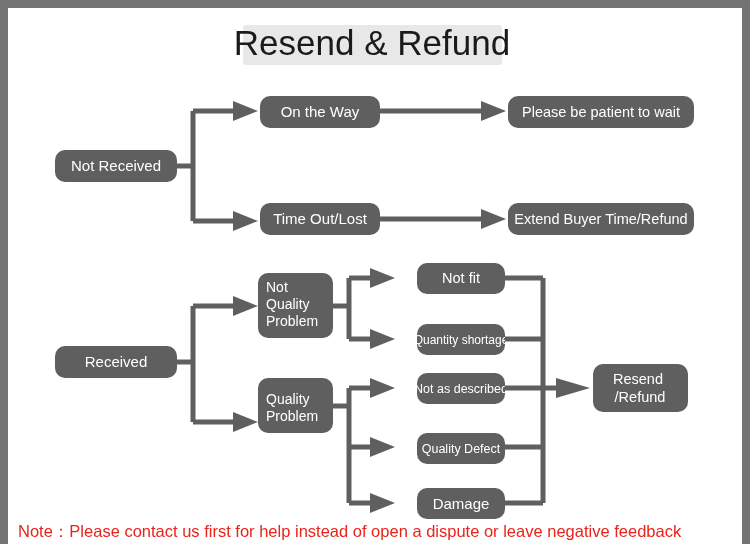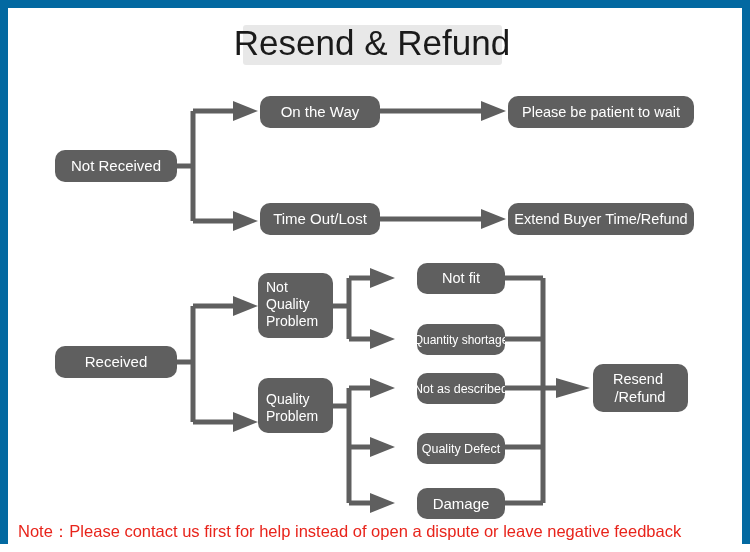--- a/index.html
+++ b/index.html
@@ -7,21 +7,21 @@
     padding: 0;
     background: #ffffff;
   }
   body {
     font-family: "Liberation Sans", sans-serif;
   }
   #page {
     position: relative;
     width: 750px;
     height: 544px;
-    background: #0369a1;
+    background: #737373;
     overflow: hidden;
     text-align: center;
   }
   #canvas {
     position: absolute;
     left: 8px;
     top: 8px;
     width: 734px;
     height: 536px;
     background: #ffffff;

